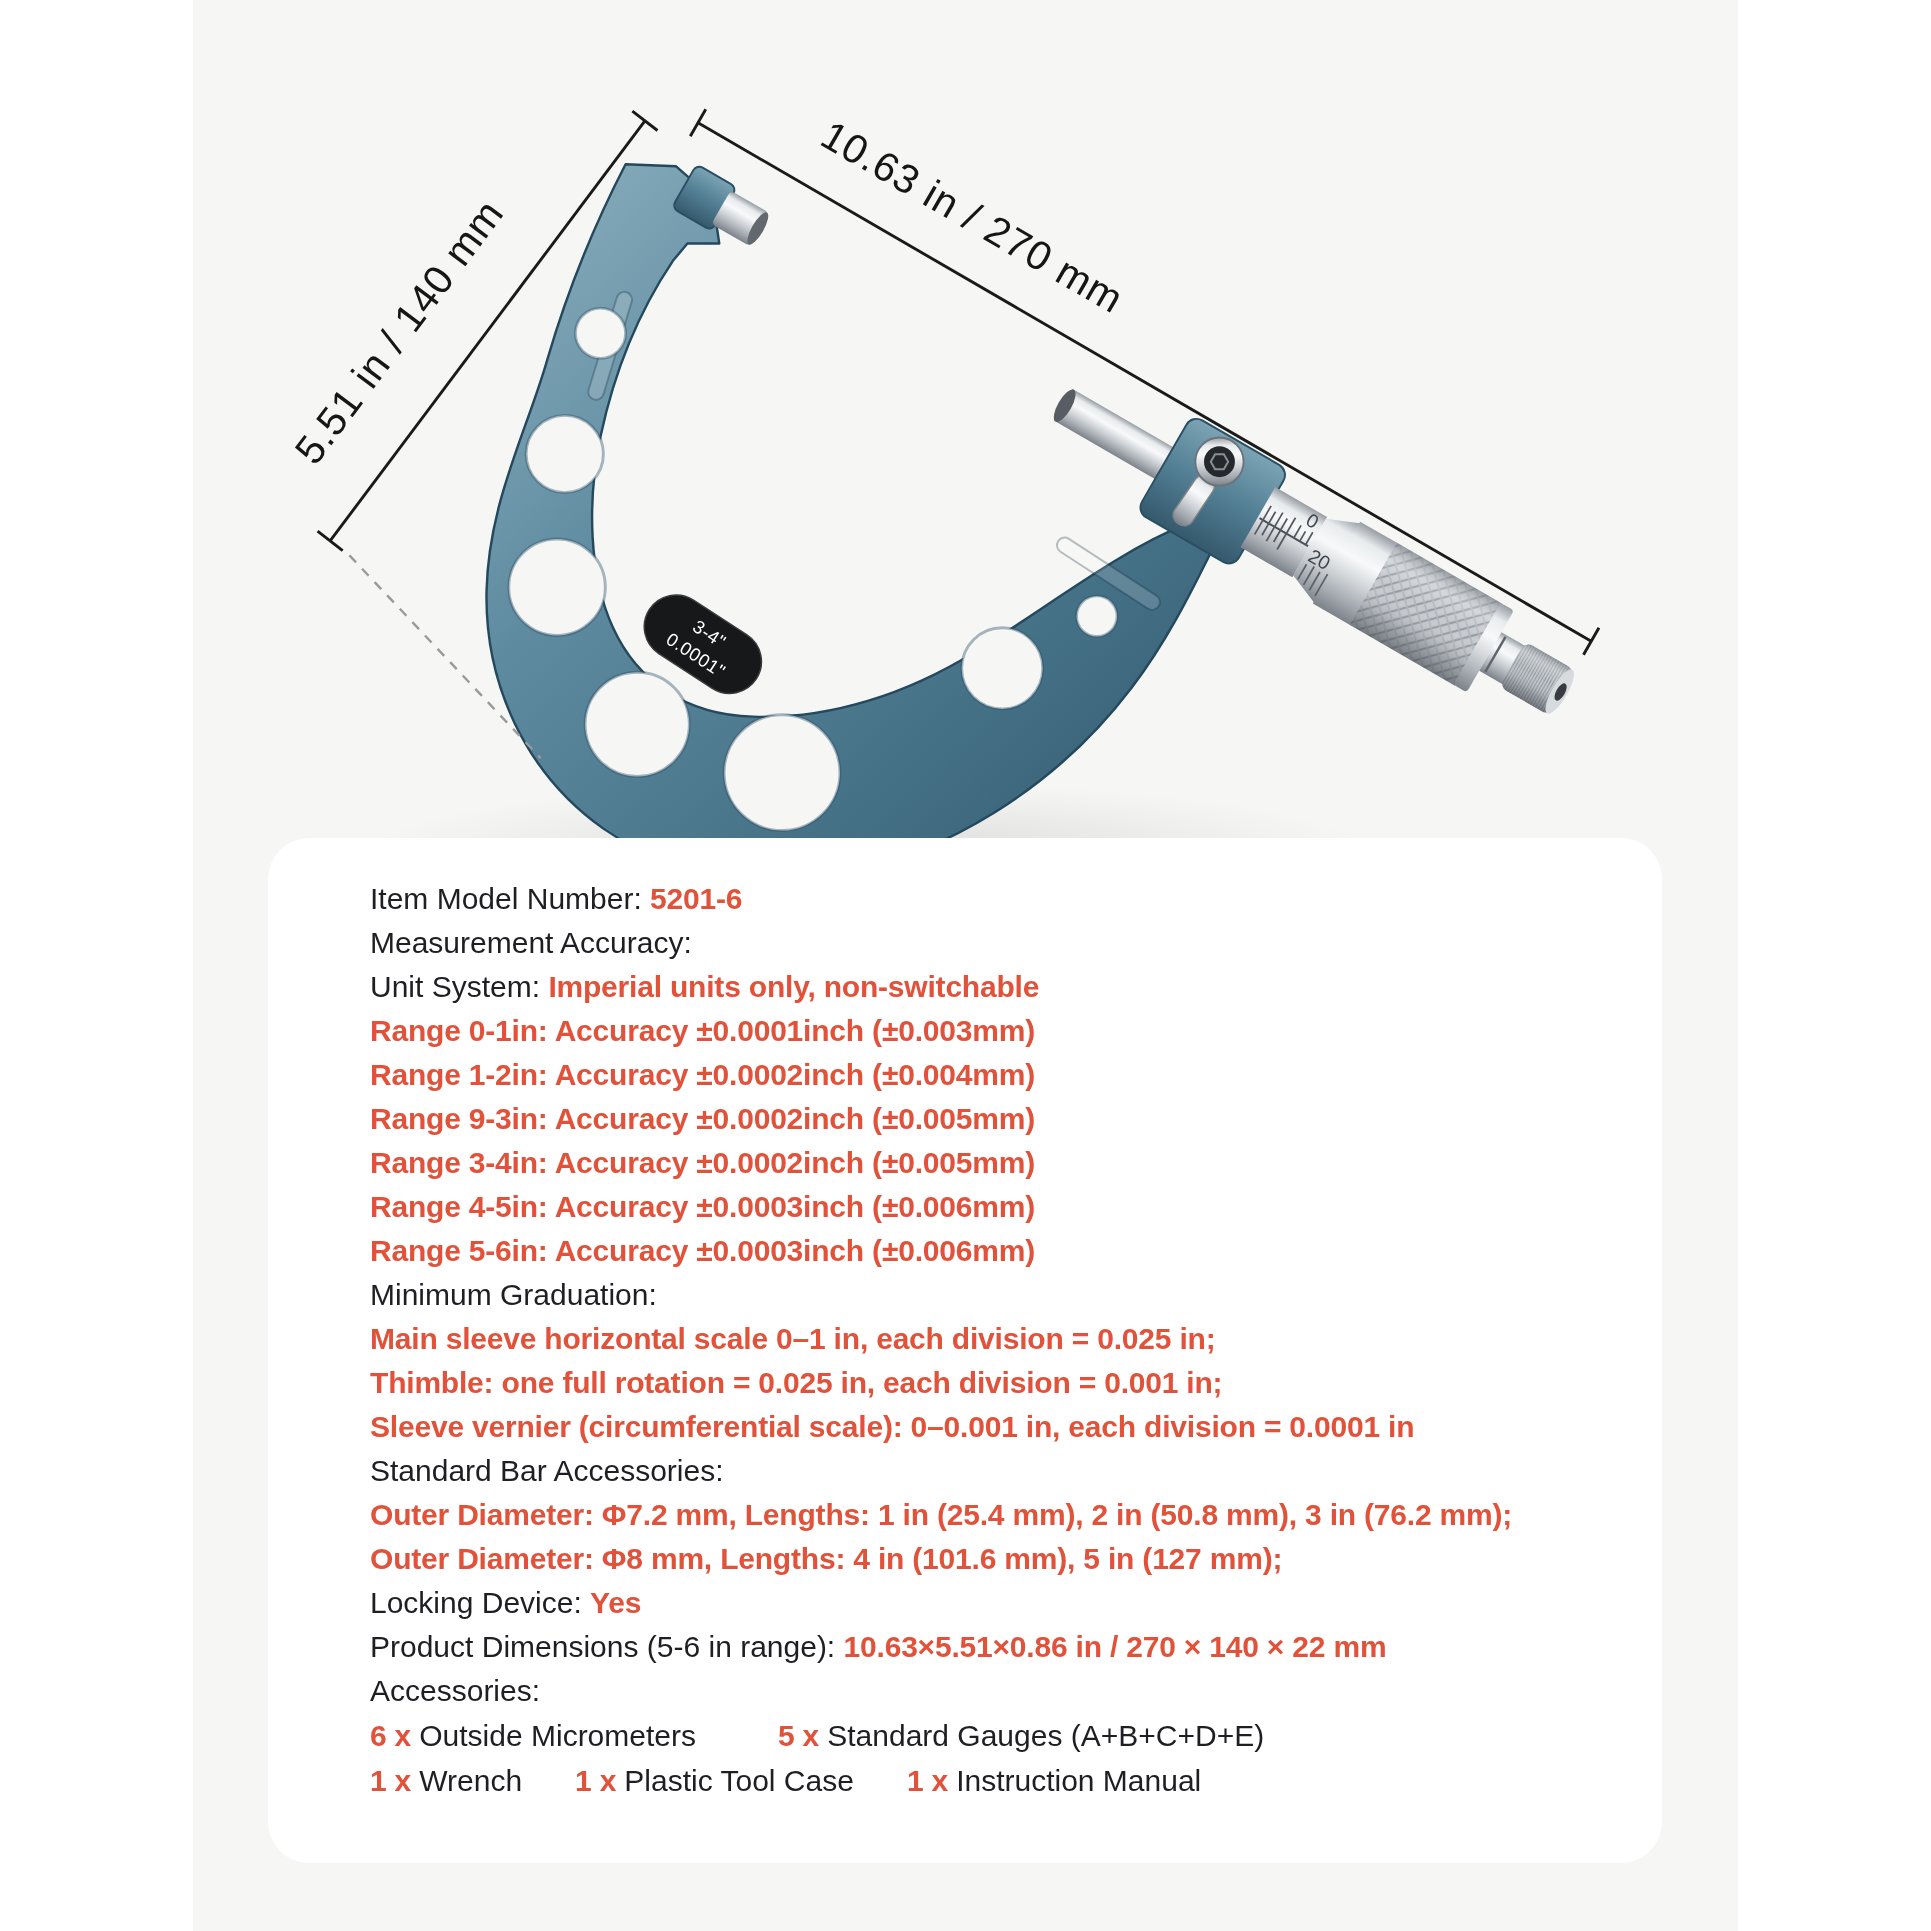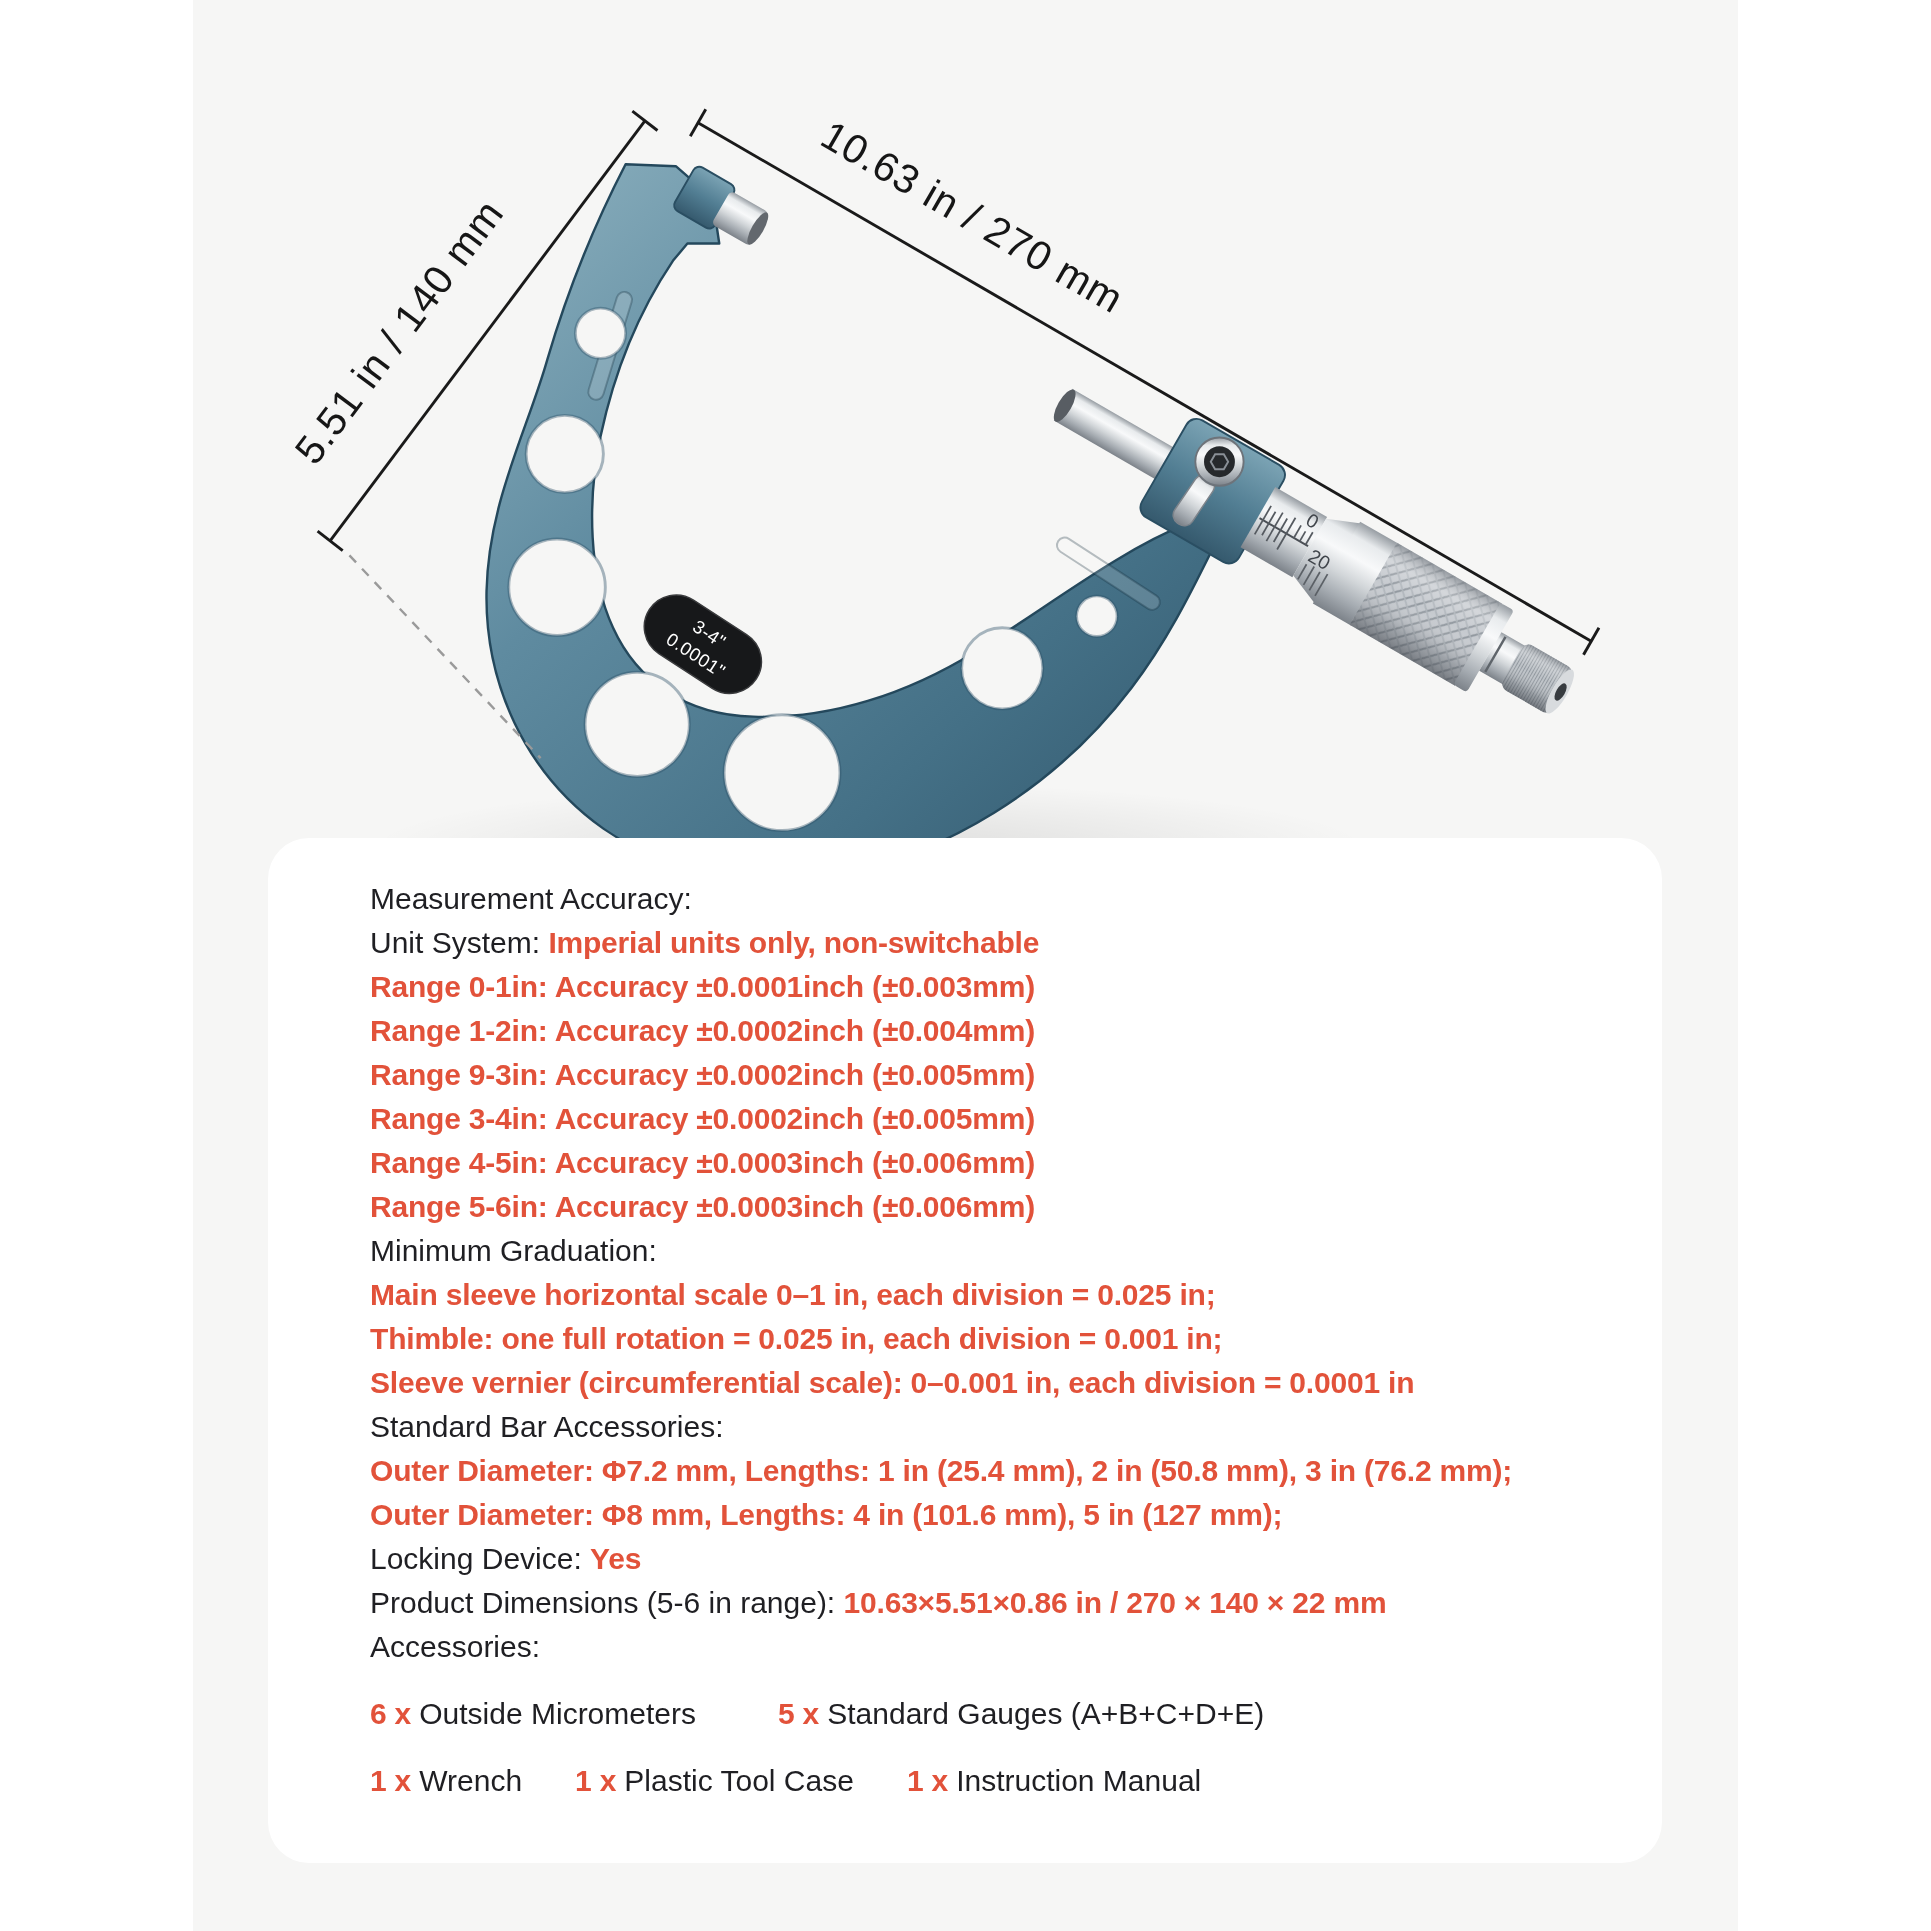--- a/index.html
+++ b/index.html
@@ -7,21 +7,21 @@
         font-family:"Liberation Sans",sans-serif;}
   .stage{position:absolute;left:193px;top:0;width:1545px;height:1931px;background:#f6f6f5;}
   .photo-svg{position:absolute;left:0;top:0;}
   .card{position:absolute;left:75px;top:838px;width:1394px;height:1025px;background:#ffffff;
         border-radius:41px;}
   .spec{position:absolute;left:102px;top:39px;right:58px;}
   .spec-line{font-size:30px;line-height:44px;white-space:nowrap;}
   .spec-line .k{color:#1f1f23;font-weight:400;}
   .spec-line .v{color:#e2523a;font-weight:700;letter-spacing:-0.2px;}
   .spec-line .sp{display:inline-block;}
-  .spec-line.acc{margin-top:23px;}
+  .spec-line.acc{margin-top:1px;}
   svg text{font-family:"Liberation Sans",sans-serif;}
   .dim-label{font-size:42px;font-weight:500;fill:#161616;letter-spacing:1px;}
   .plate-text{fill:#ffffff;font-size:19px;letter-spacing:0.5px;}
   .scale-num{fill:#40454b;font-size:20px;}
 </style>
 </head>
 <body>
 
 <div class="page">
   <div class="stage">
@@ -182,20 +182,21 @@
         <line x1="723" y1="127" x2="1648" y2="664"></line>
         <line x1="715" y1="141" x2="731" y2="113"></line>
         <line x1="1640" y1="678" x2="1656" y2="650"></line>
       </g>
       <text class="dim-label" transform="translate(425,352) rotate(-53.2)" text-anchor="middle">5.51 in / 140 mm</text>
       <text class="dim-label" transform="translate(1000,237) rotate(30.1)" text-anchor="middle">10.63 in / 270 mm</text>
     </svg>
 
     <div class="card">
       <div class="spec" id="spec-list">
+          <div class="spec-line"><span class="k">Item Model Number: </span><span class="v">5201-6</span></div>
           <div class="spec-line"><span class="k">Measurement Accuracy:</span></div>
           <div class="spec-line"><span class="k">Unit System: </span><span class="v">Imperial units only, non-switchable</span></div>
           <div class="spec-line"><span class="v">Range 0-1in: Accuracy ±0.0001inch (±0.003mm)</span></div>
           <div class="spec-line"><span class="v">Range 1-2in: Accuracy ±0.0002inch (±0.004mm)</span></div>
           <div class="spec-line"><span class="v">Range 9-3in: Accuracy ±0.0002inch (±0.005mm)</span></div>
           <div class="spec-line"><span class="v">Range 3-4in: Accuracy ±0.0002inch (±0.005mm)</span></div>
           <div class="spec-line"><span class="v">Range 4-5in: Accuracy ±0.0003inch (±0.006mm)</span></div>
           <div class="spec-line"><span class="v">Range 5-6in: Accuracy ±0.0003inch (±0.006mm)</span></div>
           <div class="spec-line"><span class="k">Minimum Graduation:</span></div>
           <div class="spec-line"><span class="v">Main sleeve horizontal scale 0–1 in, each division = 0.025 in;</span></div>

